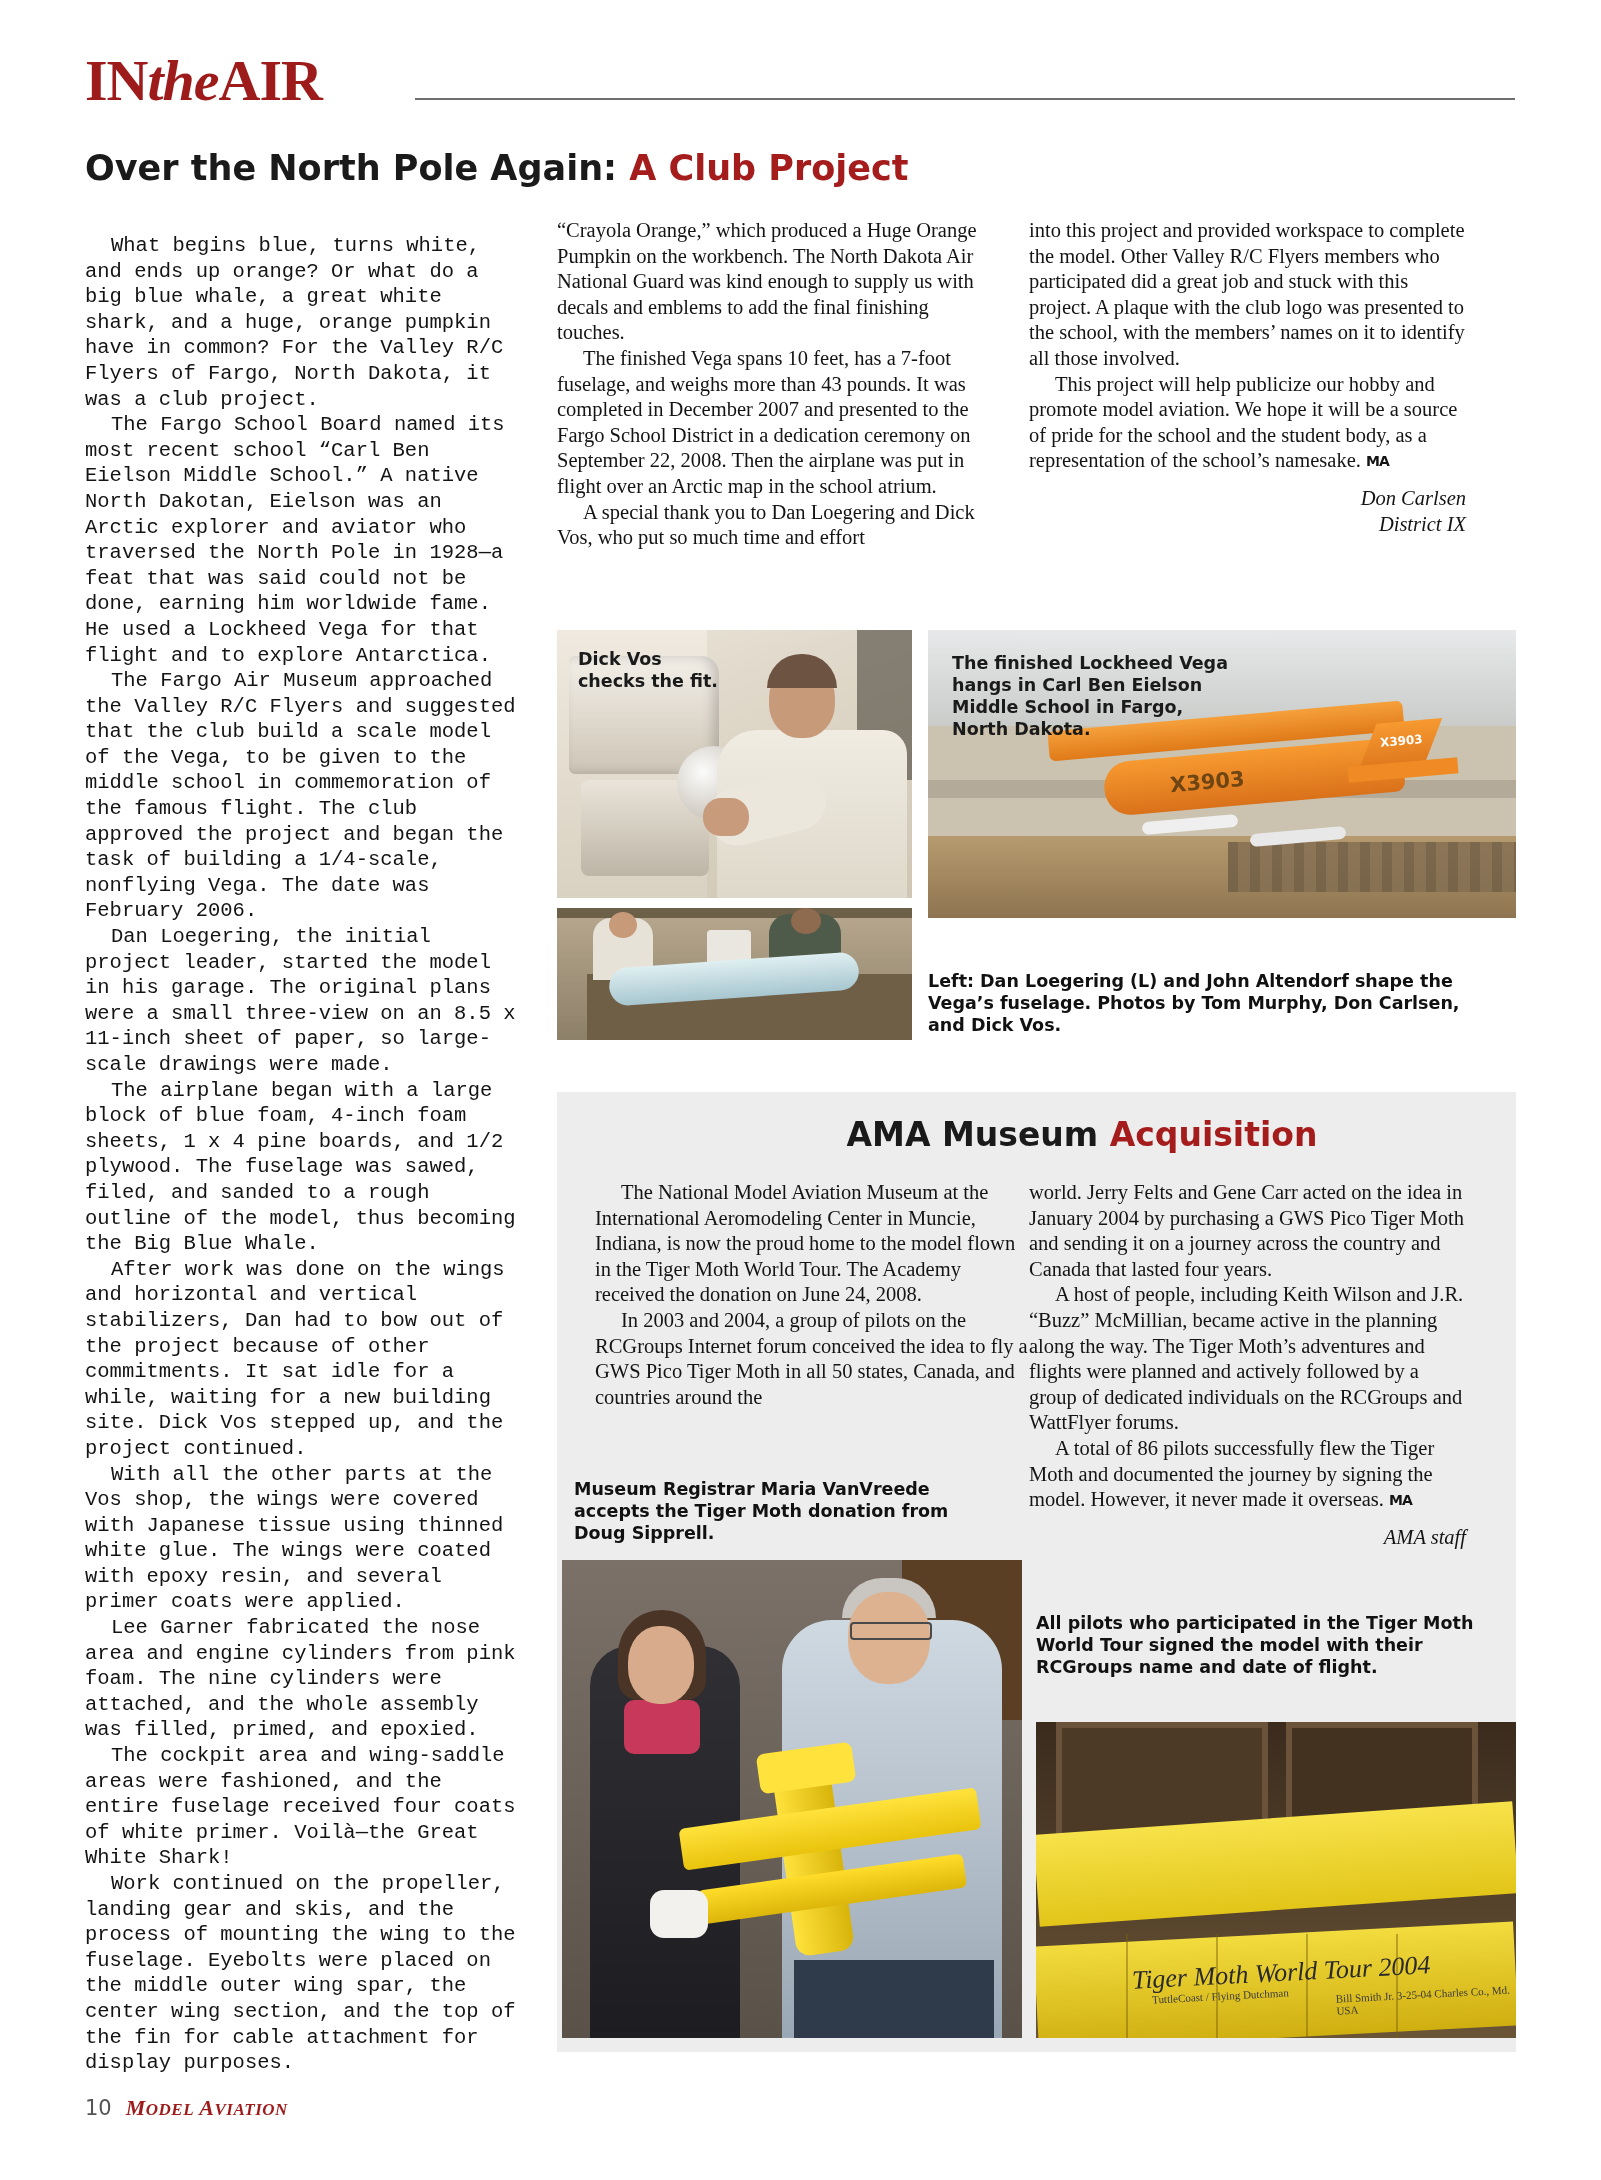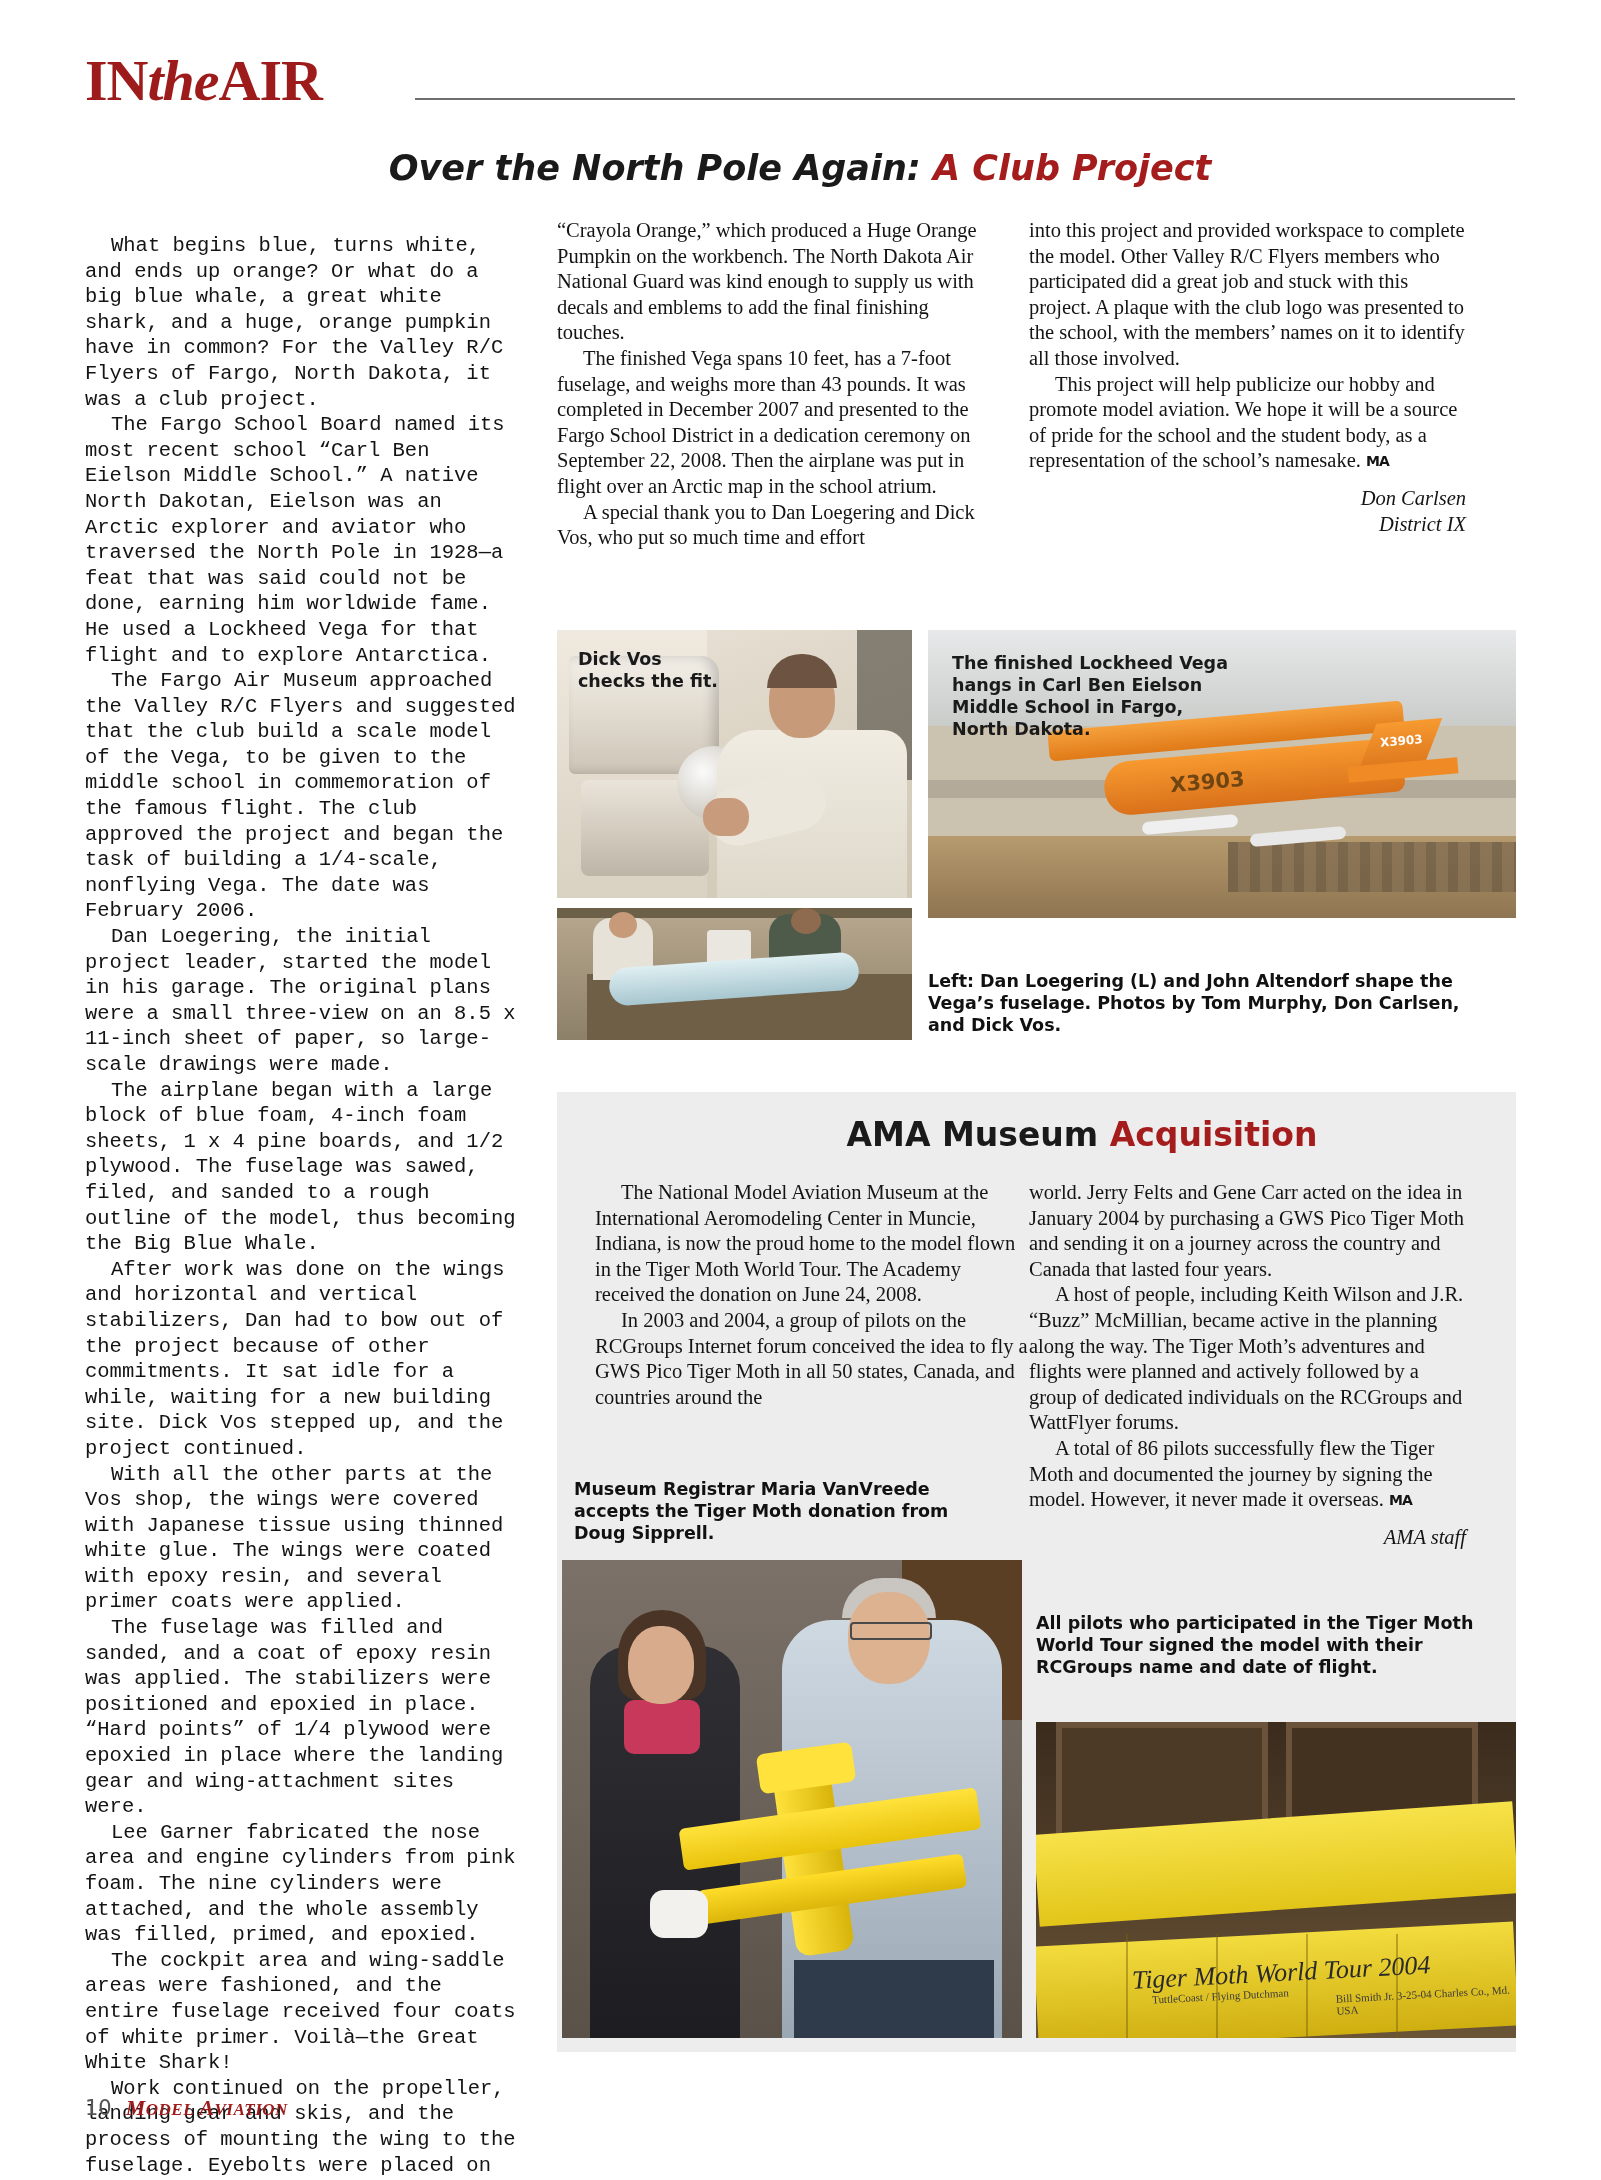--- a/index.html
+++ b/index.html
@@ -23,25 +23,23 @@
     letter-spacing:-1px;line-height:58px;white-space:nowrap;
   }
   .masthead .logo .ital{font-style:italic;}
   .masthead .rule{
     position:absolute;left:330px;top:46px;right:0;height:2px;background:#6f6f6f;
   }
 
   
   .headline{
     position:absolute;left:85px;top:148px;width:1430px;
-    text-align:center;
     font-family:"DejaVu Sans", sans-serif;
     font-weight:bold;font-size:35px;line-height:40px;
     color:#1a1a1a;
-    font-style:italic;
   }
   .headline .red{color:#a51c1c;}
 
   
   .col{
     position:absolute;
     font-size:20.5px;line-height:25.6px;
     text-align:left;
     color:#141414;
   }
@@ -211,21 +209,20 @@
   </div>
 
   <div class="col" id="col1">
     <p>What begins blue, turns white, and ends up orange? Or what do a big blue whale, a great white shark, and a huge, orange pumpkin have in common? For the Valley R/C Flyers of Fargo, North Dakota, it was a club project.</p>
     <p>The Fargo School Board named its most recent school “Carl Ben Eielson Middle School.” A native North Dakotan, Eielson was an Arctic explorer and aviator who traversed the North Pole in 1928—a feat that was said could not be done, earning him worldwide fame. He used a Lockheed Vega for that flight and to explore Antarctica.</p>
     <p>The Fargo Air Museum approached the Valley R/C Flyers and suggested that the club build a scale model of the Vega, to be given to the middle school in commemoration of the famous flight. The club approved the project and began the task of building a 1/4-scale, nonflying Vega. The date was February 2006.</p>
     <p>Dan Loegering, the initial project leader, started the model in his garage. The original plans were a small three-view on an 8.5 x 11-inch sheet of paper, so large-scale drawings were made.</p>
     <p>The airplane began with a large block of blue foam, 4-inch foam sheets, 1 x 4 pine boards, and 1/2 plywood. The fuselage was sawed, filed, and sanded to a rough outline of the model, thus becoming the Big Blue Whale.</p>
     <p>After work was done on the wings and horizontal and vertical stabilizers, Dan had to bow out of the project because of other commitments. It sat idle for a while, waiting for a new building site. Dick Vos stepped up, and the project continued.</p>
     <p>With all the other parts at the Vos shop, the wings were covered with Japanese tissue using thinned white glue. The wings were coated with epoxy resin, and several primer coats were applied.</p>
-    <p>The fuselage was filled and sanded, and a coat of epoxy resin was applied. The stabilizers were positioned and epoxied in place. “Hard points” of 1/4 plywood were epoxied in place where the landing gear and wing-attachment sites were.</p>
     <p>Lee Garner fabricated the nose area and engine cylinders from pink foam. The nine cylinders were attached, and the whole assembly was filled, primed, and epoxied.</p>
     <p>The cockpit area and wing-saddle areas were fashioned, and the entire fuselage received four coats of white primer. Voilà—the Great White Shark!</p>
     <p>Work continued on the propeller, landing gear and skis, and the process of mounting the wing to the fuselage. Eyebolts were placed on the middle outer wing spar, the center wing section, and the top of the fin for cable attachment for display purposes.</p>
   </div>
 
   <div class="col" id="col2">
     <p class="noind">“Crayola Orange,” which produced a Huge Orange Pumpkin on the workbench. The North Dakota Air National Guard was kind enough to supply us with decals and emblems to add the final finishing touches.</p>
     <p>The finished Vega spans 10 feet, has a 7-foot fuselage, and weighs more than 43 pounds. It was completed in December 2007 and presented to the Fargo School District in a dedication ceremony on September 22, 2008. Then the airplane was put in flight over an Arctic map in the school atrium.</p>
     <p>A special thank you to Dan Loegering and Dick Vos, who put so much time and effort</p>
   </div>

